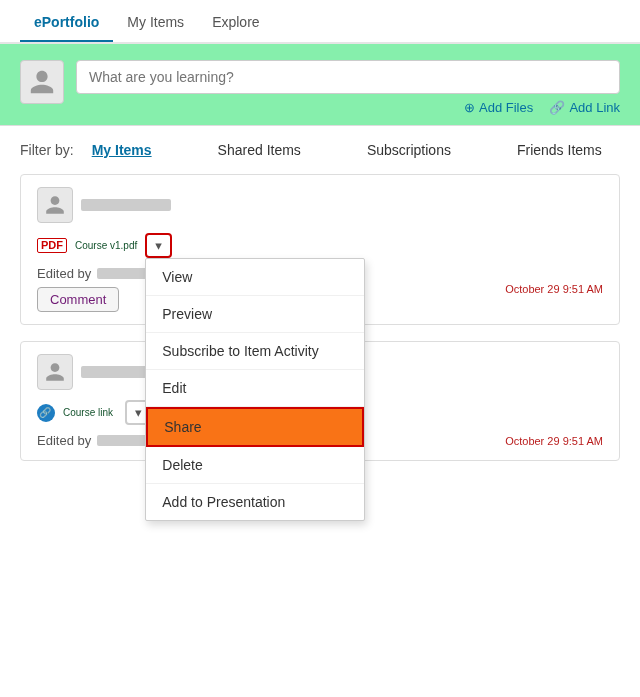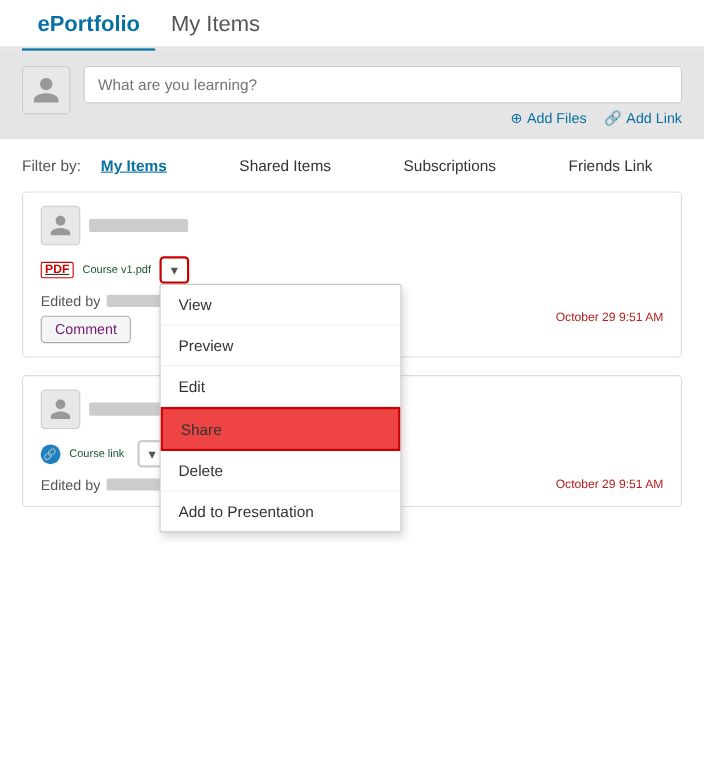--- a/index.html
+++ b/index.html
@@ -16,39 +16,39 @@
     
     .top-nav {
       display: flex;
       align-items: center;
       border-bottom: 2px solid #e5e5e5;
       padding: 0 20px;
       height: 44px;
     }
     .nav-item {
       padding: 12px 14px 10px;
-      font-size: 20px;
+      font-size: 14px;
       color: #555;
       cursor: pointer;
       text-decoration: none;
     }
     .nav-item.active {
       color: #0770a2;
       border-bottom: 2px solid #0770a2;
       margin-bottom: -2px;
       font-weight: 600;
     }
 
     
     .search-area {
       padding: 16px 20px 10px;
       display: flex;
       align-items: flex-start;
       gap: 12px;
-      background: #e5e5e5;
+      background: #86efac;
       border-bottom: 1px solid #ddd;
     }
     .avatar-placeholder {
       width: 44px;
       height: 44px;
       border: 1px solid #ccc;
       border-radius: 4px;
       display: flex;
       align-items: center;
       justify-content: center;
@@ -204,21 +204,21 @@
       padding: 10px 16px;
       cursor: pointer;
       font-size: 14px;
       color: #333;
       border-bottom: 1px solid #f0f0f0;
     }
     .menu-item:last-child {
       border-bottom: none;
     }
     .menu-item.highlighted {
-      background: #ef4444;
+      background: #f97316;
       border: 2px solid #cc0000;
     }
 
     
     .item-footer {
       display: flex;
       justify-content: space-between;
       align-items: center;
       margin-top: 8px;
       gap: 36px;
@@ -258,38 +258,38 @@
     .link-icon-circle span {
       color: #fff;
       font-size: 10px;
       font-weight: bold;
     }
 
     
     .pdf-icon-wrapper {
       display: inline-flex;
       align-items: flex-start;
-      text-decoration: underline;
     }
     .pdf-icon {
       font-size: 11px;
       font-weight: bold;
       color: #cc0000;
       border: 1.5px solid #cc0000;
       padding: 1px 3px;
       border-radius: 2px;
       line-height: 1;
     }
   </style>
 </head>
 <body>
 
 <div class="top-nav">
   <a class="nav-item active">ePortfolio</a>
   <a class="nav-item">My Items</a>
+  <a class="nav-item">Explore</a>
 </div>
 
 <div class="search-area">
   <div class="avatar-placeholder">
     <svg viewBox="0 0 24 24" xmlns="http://www.w3.org/2000/svg">
       <path d="M12 12c2.7 0 4.8-2.1 4.8-4.8S14.7 2.4 12 2.4 7.2 4.5 7.2 7.2 9.3 12 12 12zm0 2.4c-3.2 0-9.6 1.6-9.6 4.8v2.4h19.2v-2.4c0-3.2-6.4-4.8-9.6-4.8z"></path>
     </svg>
   </div>
   <div class="search-right">
     <input class="search-input" type="text" placeholder="What are you learning?" style="">
@@ -304,21 +304,21 @@
       </span>
     </div>
   </div>
 </div>
 
 <div class="filter-bar">
   <span class="filter-label">Filter by:</span>
   <a class="filter-link active">My Items</a>
   <a class="filter-link plain">Shared Items</a>
   <a class="filter-link plain">Subscriptions</a>
-  <a class="filter-link plain">Friends Link</a>
+  <a class="filter-link plain">Friends Items</a>
 </div>
 
 <div class="content">
 
   <div class="item-row">
     <div class="item-header">
       <div class="item-avatar">
         <svg viewBox="0 0 24 24" xmlns="http://www.w3.org/2000/svg">
           <path d="M12 12c2.7 0 4.8-2.1 4.8-4.8S14.7 2.4 12 2.4 7.2 4.5 7.2 7.2 9.3 12 12 12zm0 2.4c-3.2 0-9.6 1.6-9.6 4.8v2.4h19.2v-2.4c0-3.2-6.4-4.8-9.6-4.8z"></path>
         </svg>
@@ -335,20 +335,21 @@
       <div class="dropdown-container">
         <button class="dropdown-btn">
           <span>▾</span>
         </button>
 
         
         <div class="dropdown-menu">
           <div class="dropdown-menu-inner">
             <div class="menu-item">View</div>
             <div class="menu-item">Preview</div>
+            <div class="menu-item">Subscribe to Item Activity</div>
             <div class="menu-item">Edit</div>
             <div class="menu-item highlighted">Share</div>
             <div class="menu-item">Delete</div>
             <div class="menu-item">Add to Presentation</div>
           </div>
         </div>
       </div>
     </div>
 
     <div class="item-footer">

